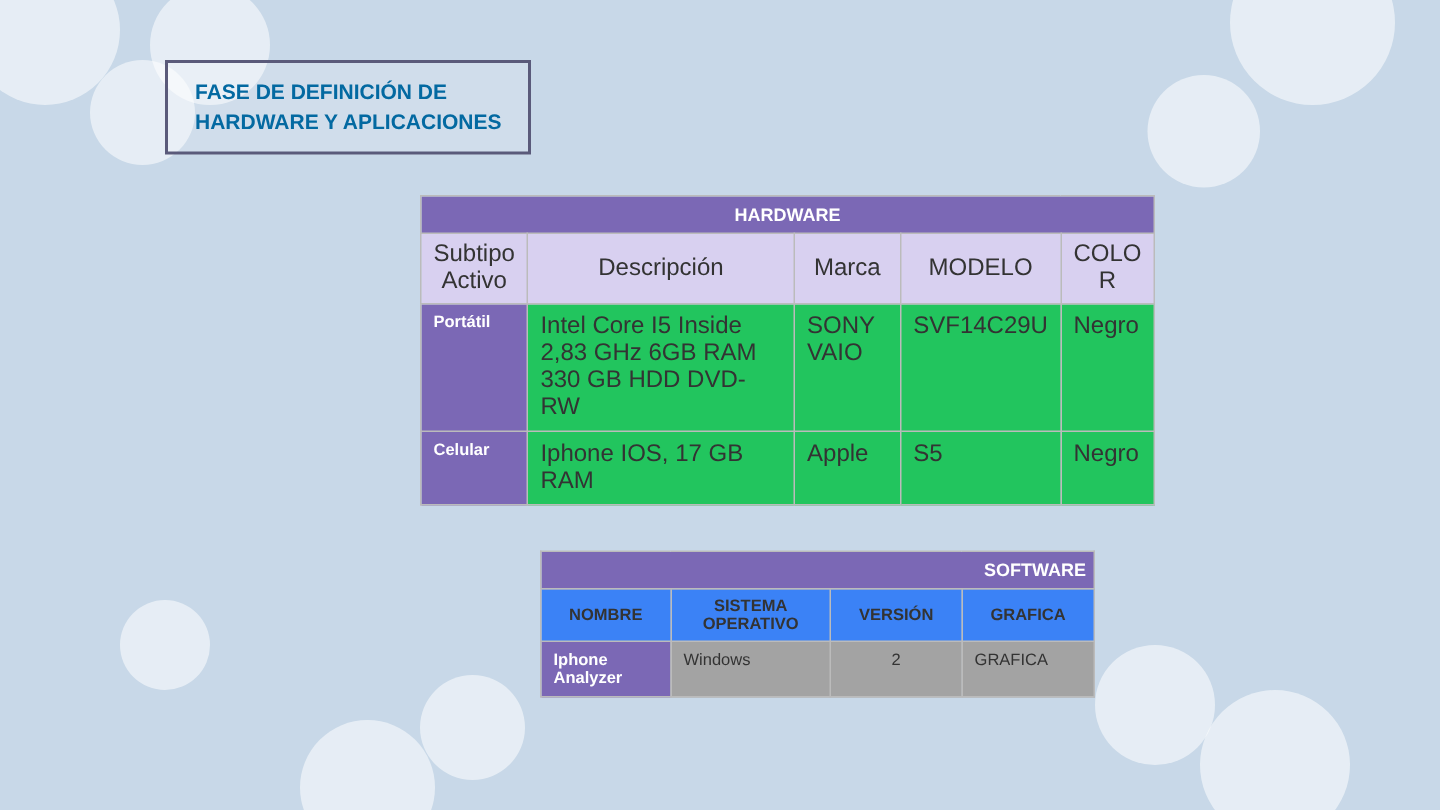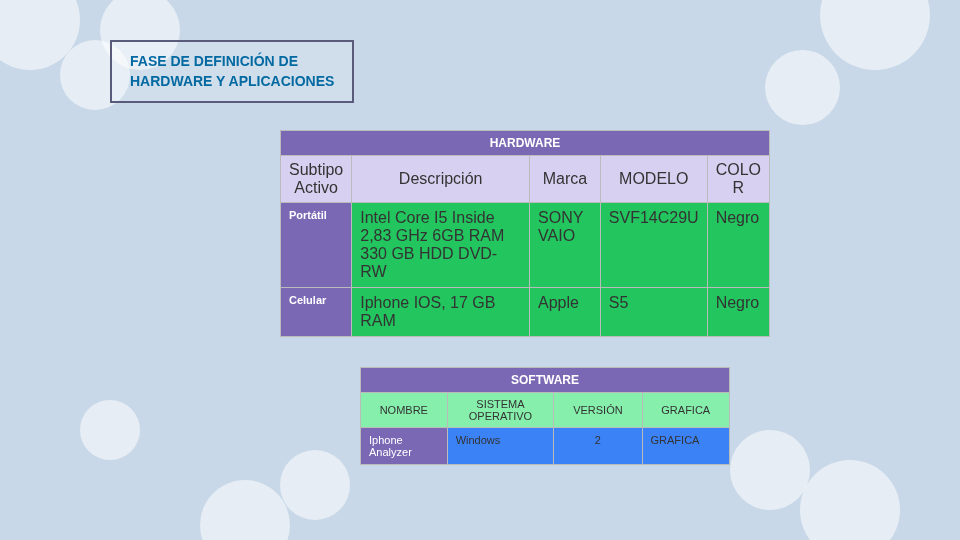--- a/index.html
+++ b/index.html
@@ -102,48 +102,48 @@
     
     .software-table {
       width: 370px;
       border-collapse: collapse;
       margin-left: 80px;
     }
 
     .software-table .table-header {
       background: #7b68b5;
       color: white;
-      text-align: center;
+      text-align: right;
       font-weight: bold;
       font-size: 12px;
       padding: 5px;
     }
 
     .software-table th {
-      background: #86efac;
-      font-size: 11px;
-      font-weight: normal;
+      background: #3b82f6;
+      font-size: 11px;
+      font-weight: bold;
       padding: 5px 8px;
       border: 1px solid #bbb;
       color: #333;
     }
 
     .software-table td {
       font-size: 11px;
       padding: 6px 8px;
       border: 1px solid #bbb;
       color: #333;
-      background: #3b82f6;
+      background: #a3a3a3;
       vertical-align: top;
     }
 
     .software-table .row-label {
       background: #7b68b5;
       color: white;
-      font-weight: normal;
+      font-weight: bold;
       font-size: 11px;
     }
   </style>
 </head>
 <body>
 
 <div class="bubble bubble-1"></div>
 <div class="bubble bubble-2"></div>
 <div class="bubble bubble-3"></div>
 <div class="bubble bubble-4"></div>

